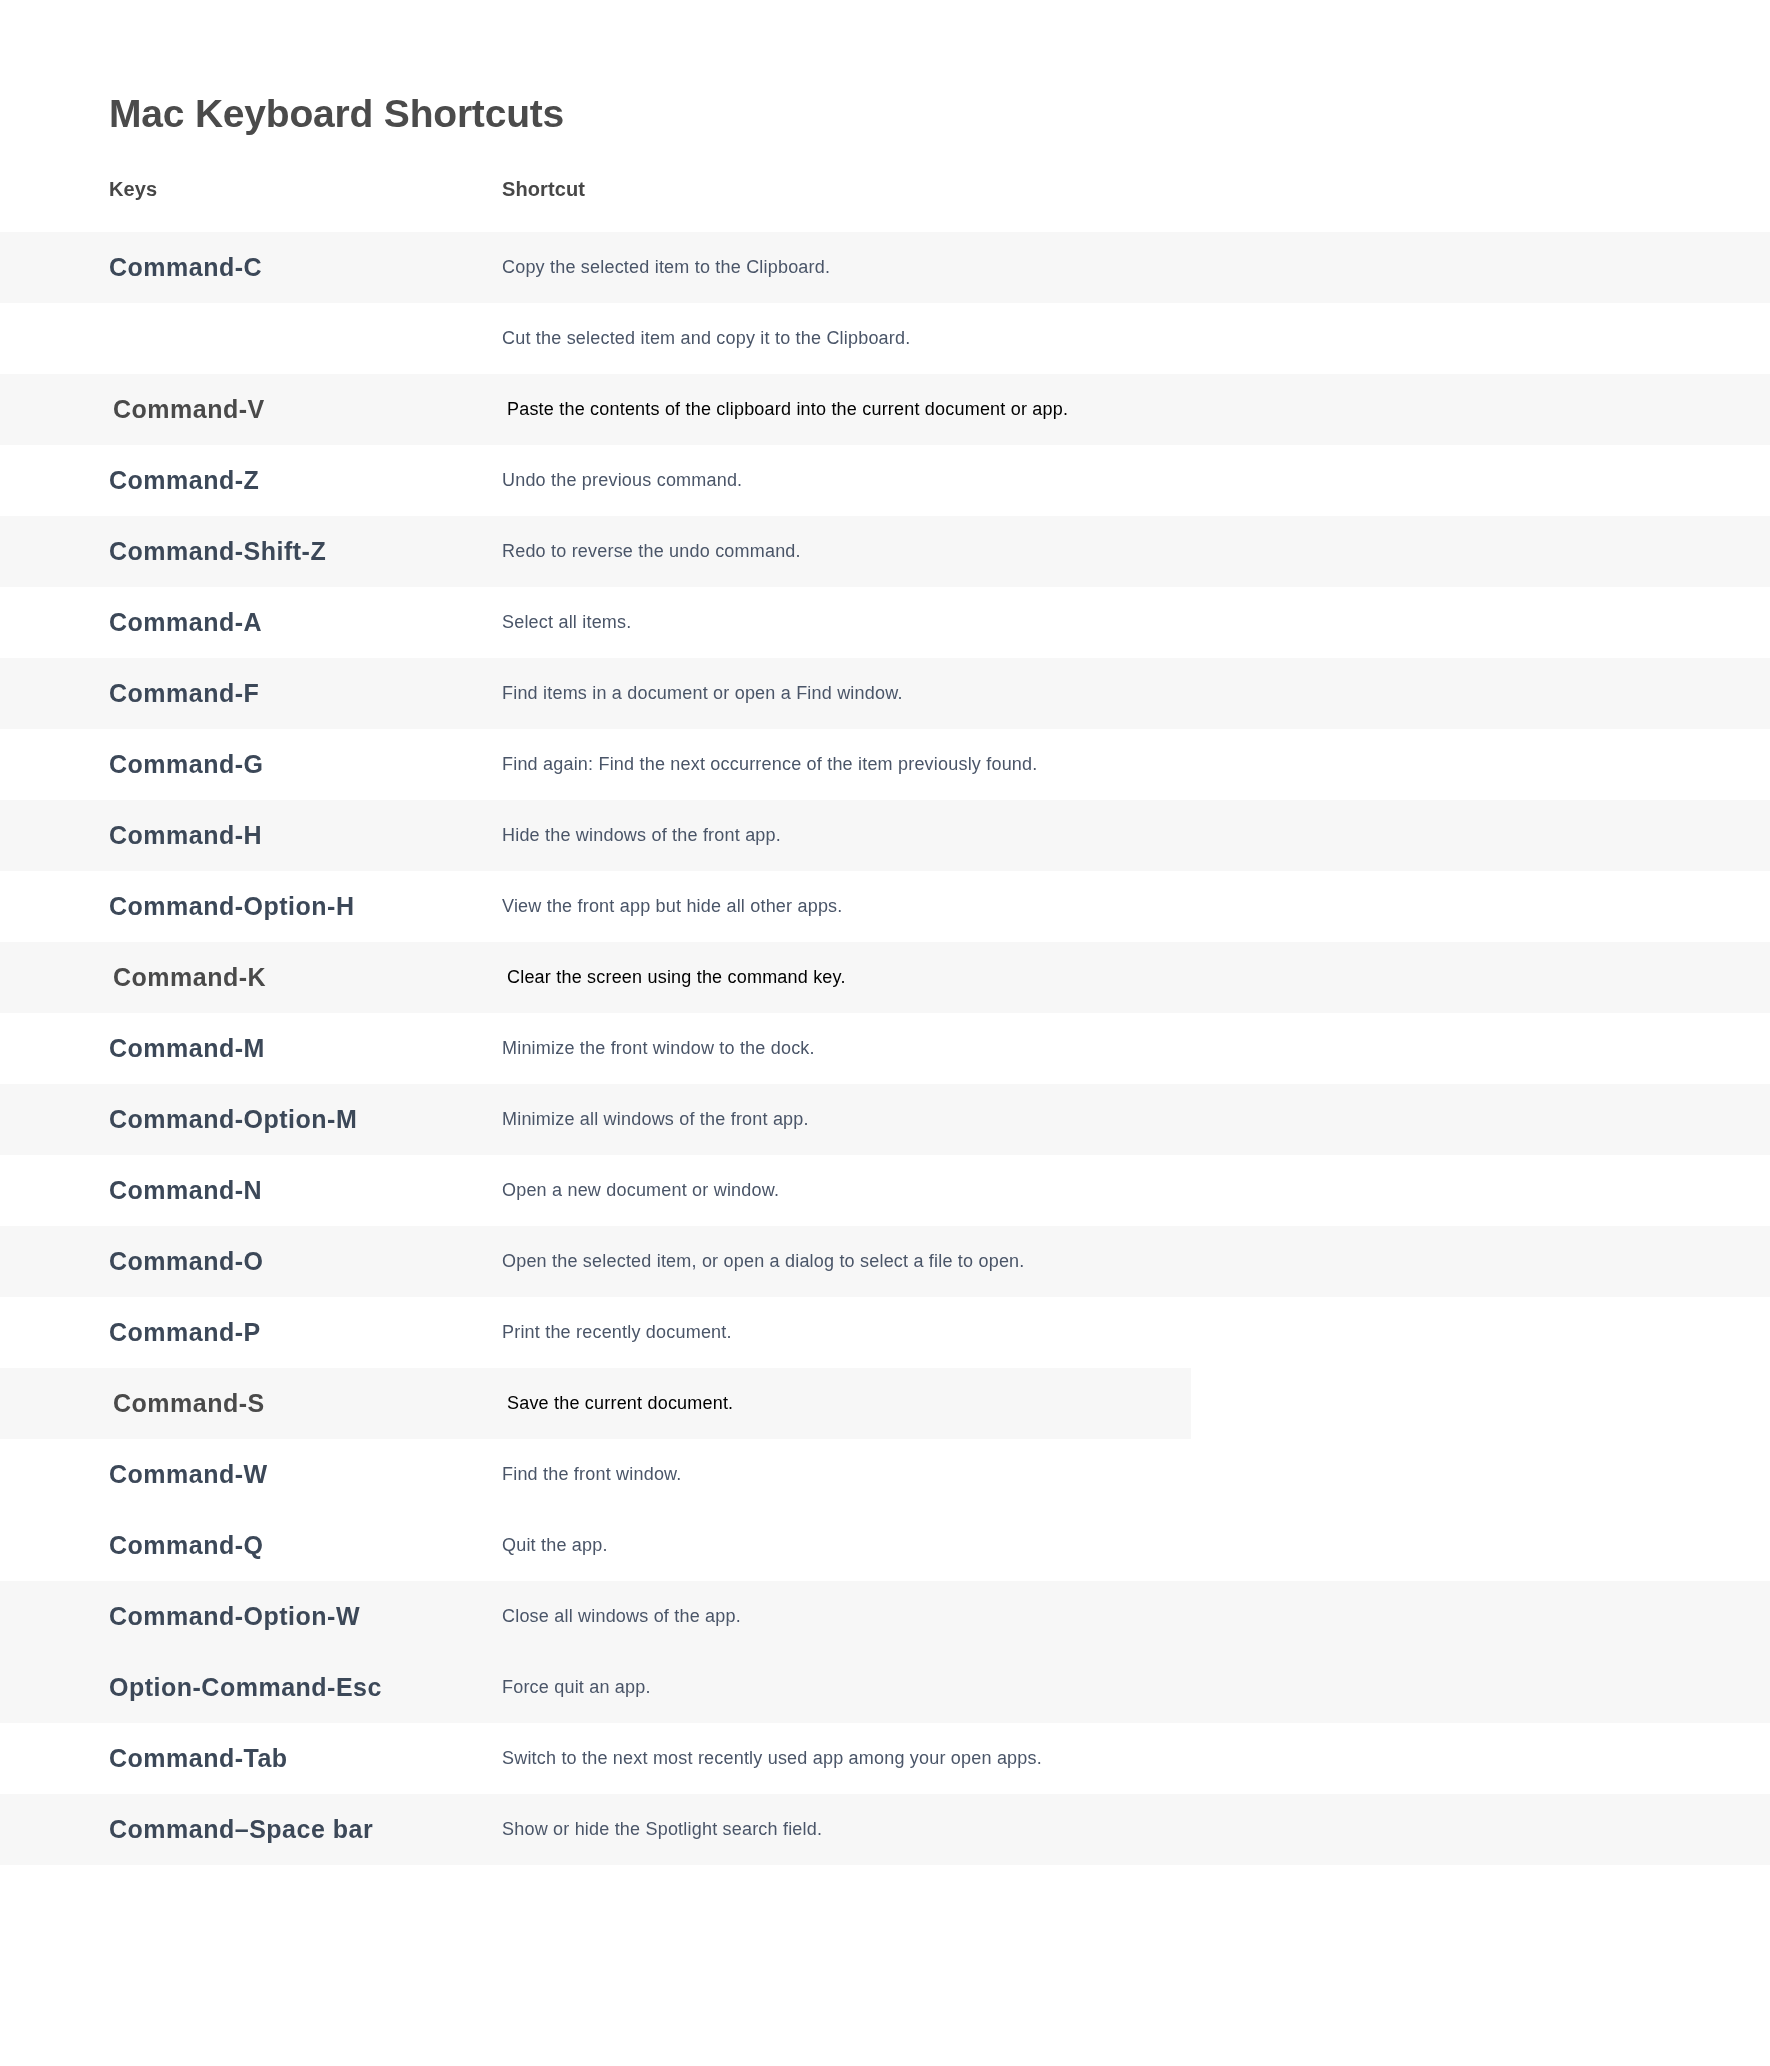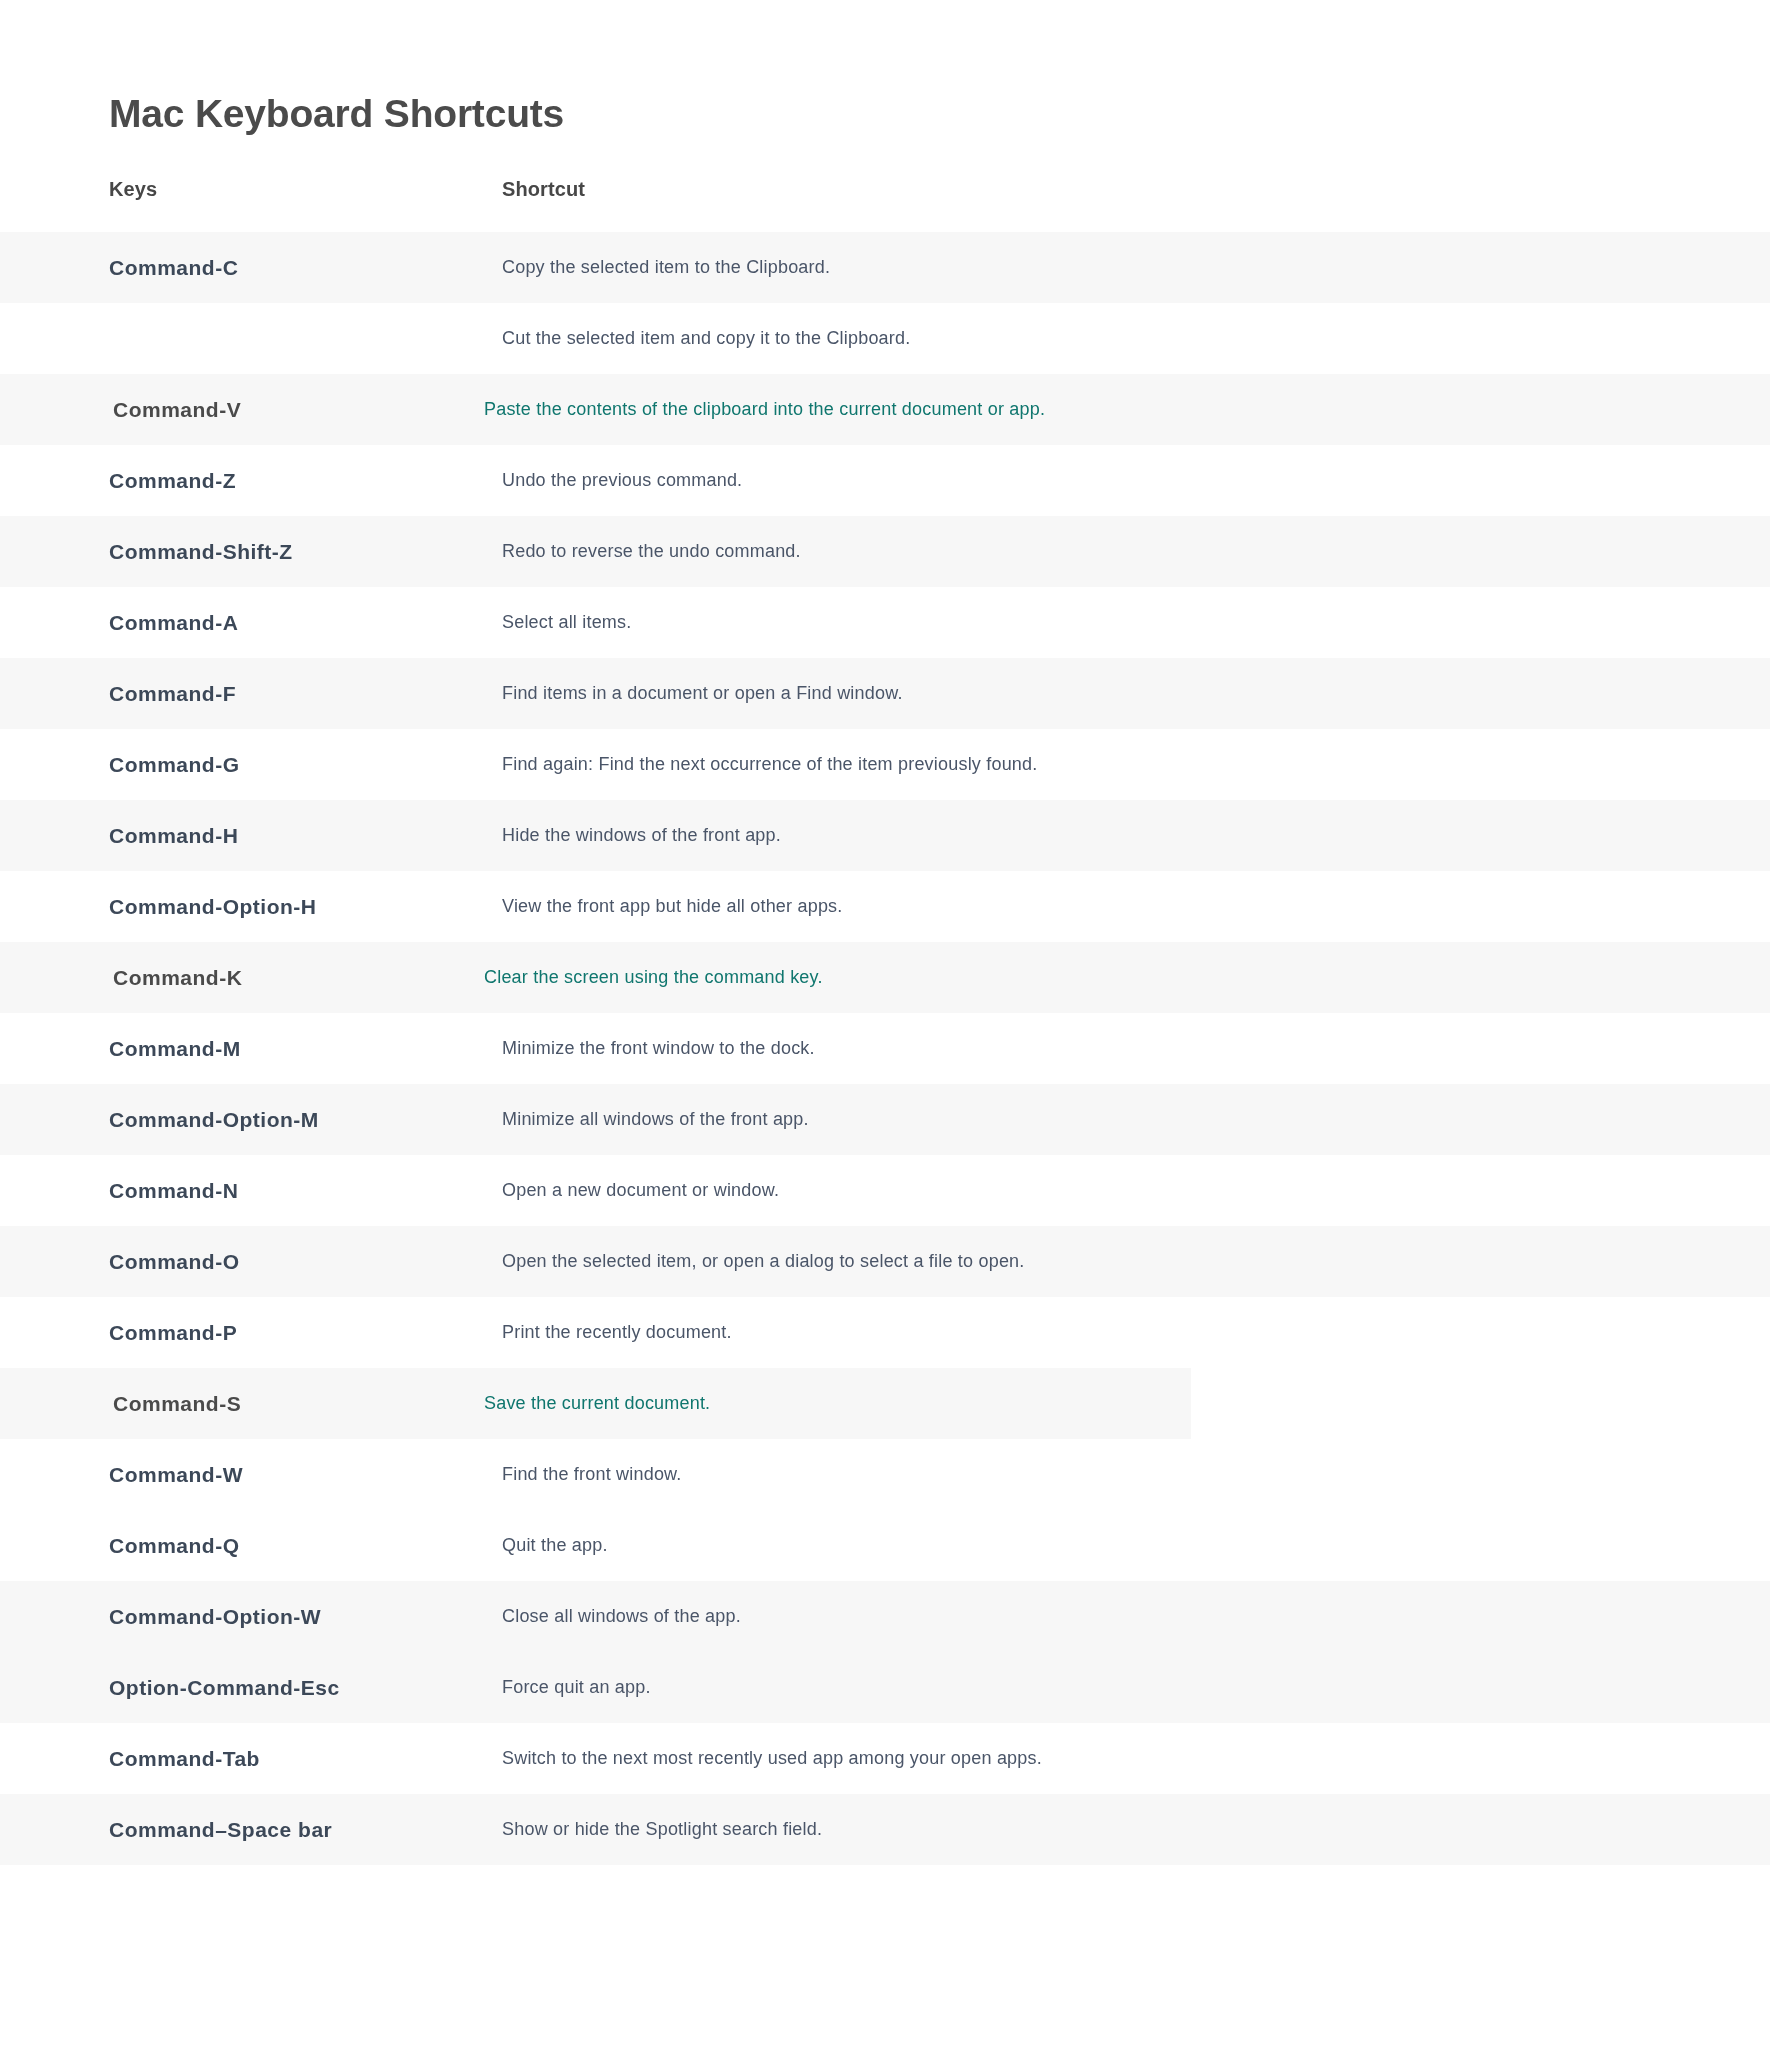--- a/index.html
+++ b/index.html
@@ -85,21 +85,21 @@
     position: absolute;
     top: 0;
     height: 71px;
     display: flex;
     align-items: center;
     white-space: nowrap;
   }
   .cell-keys {
     left: 109px;
     width: 380px;
-    font-size: 21px;
+    font-size: 25px;
     font-weight: 700;
     color: #3c4858;
     letter-spacing: 0.5px;
   }
   .cell-desc {
     left: 502px;
     width: 1228px;
     font-size: 18px;
     font-weight: 400;
     color: #4a5568;
@@ -107,22 +107,22 @@
     text-align: center;
   }
 
   
   .row.shifted .cell-keys {
     left: 113px;
     color: #4a4a4a;
     letter-spacing: 0.5px;
   }
   .row.shifted .cell-desc {
-    left: 484px;
-    color: #0f766e;
+    left: 507px;
+    color: #000000;
   }
 </style>
 </head>
 <body>
 
 <div class="page">
 
   <h1 class="page-title">Mac Keyboard Shortcuts</h1>
 
   <div class="shortcut-table">

